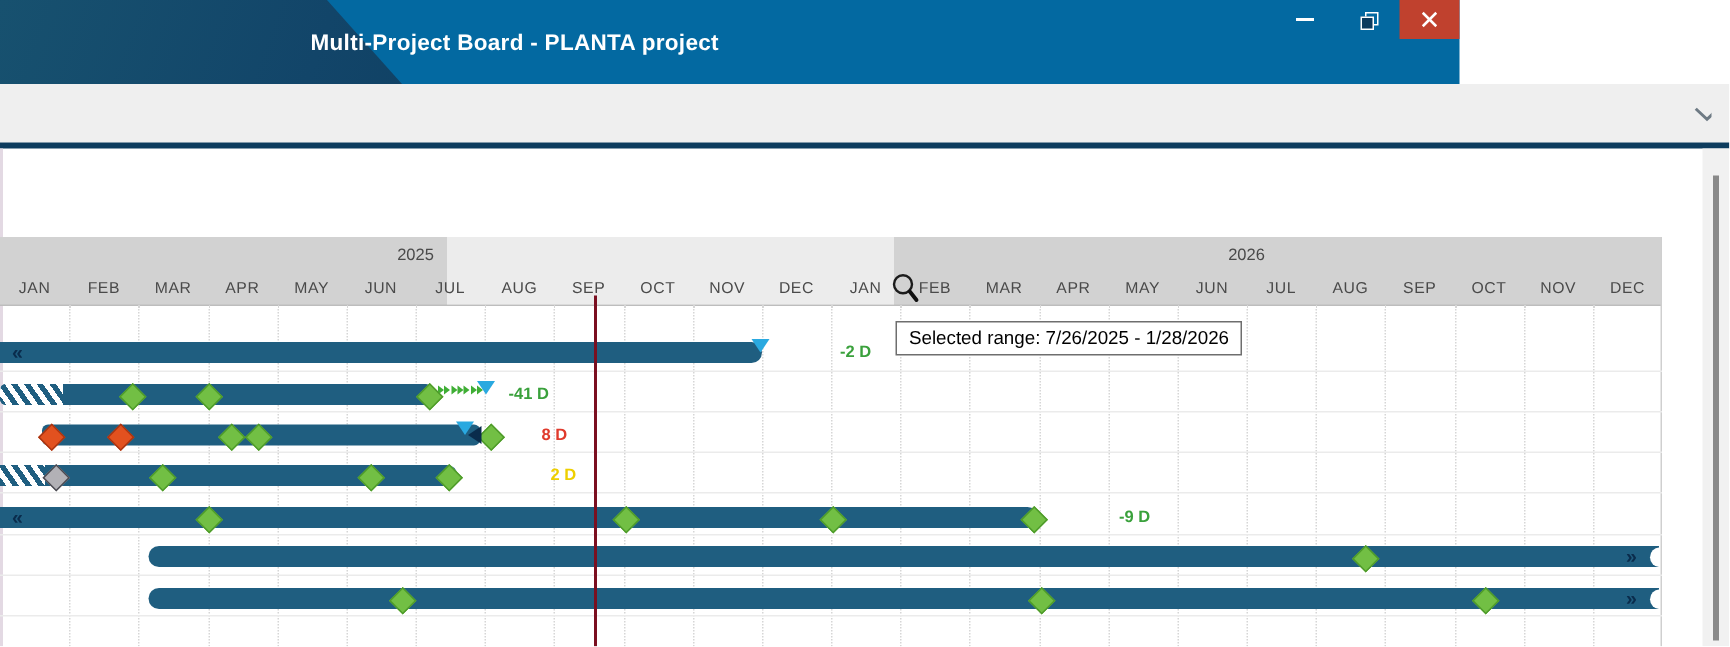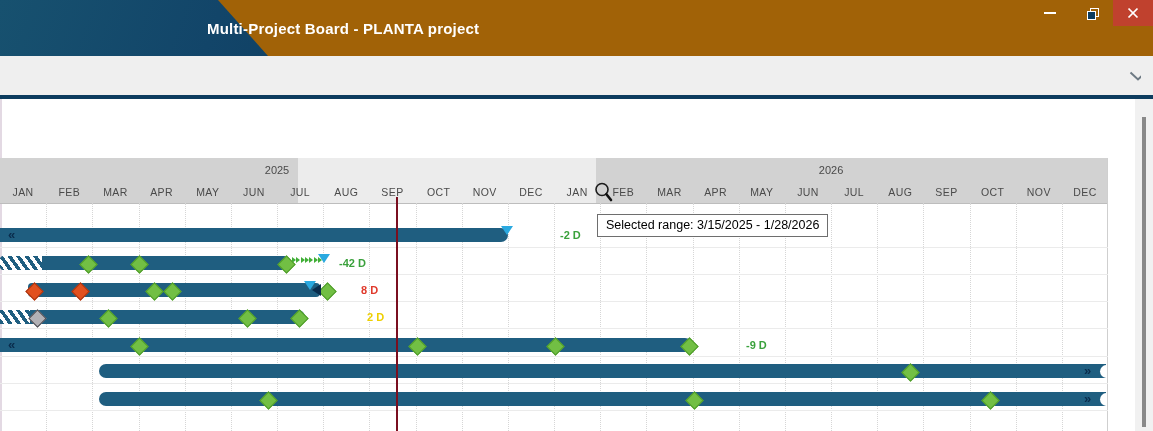--- a/index.html
+++ b/index.html
@@ -1,19 +1,19 @@
 <!DOCTYPE html>
 <html><head>
 <meta charset="utf-8">
 <style>
   html,body{margin:0;padding:0;background:#fff;}
   #app{position:relative;width:1153px;height:431px;overflow:hidden;background:#fff;
        font-family:"Liberation Sans",sans-serif;}
   
-  .titlebar{position:absolute;left:0;top:0;width:1153px;height:56px;background:#a16207;}
+  .titlebar{position:absolute;left:0;top:0;width:973px;height:56px;background:#0369a1;}
   .titlebar-accent{position:absolute;left:0;top:0;width:300px;height:56px;
        background:linear-gradient(110deg,#17516f 0%,#124569 70%,#104164 100%);
        clip-path:polygon(0 0,218px 0,268px 100%,0 100%);}
   .window-title{position:absolute;left:207px;top:0;height:56px;display:flex;align-items:center;
        color:#fff;font-size:15px;font-weight:bold;letter-spacing:.2px;}
   .win-controls{position:absolute;right:0;top:0;height:26px;display:flex;}
   .win-btn{width:42px;height:26px;display:flex;align-items:center;justify-content:center;
        background:transparent;border:none;}
   .win-btn.close{width:40px;background:#c0412e;}
   .restore-icon{position:relative;width:11px;height:11px;}
@@ -176,21 +176,21 @@
       <div class="diamond green" style="left: 132.5px; top: 257.5px;"></div>
       <div class="diamond green" style="left: 279.5px; top: 257.5px;"></div>
       <div class="trail-arrow" style="left: 292px; top: 257px;"></div>
       <div class="trail-arrow" style="left: 296.3px; top: 257px;"></div>
       <div class="trail-arrow" style="left: 300.6px; top: 257px;"></div>
       <div class="trail-arrow" style="left: 304.9px; top: 257px;"></div>
       <div class="trail-arrow" style="left: 309.2px; top: 257px;"></div>
       <div class="trail-arrow" style="left: 313.5px; top: 257px;"></div>
       <div class="trail-arrow" style="left: 317.8px; top: 257px;"></div>
       <div class="tri-down" style="left: 317.5px; top: 253.5px;"></div>
-      <div class="delay-label" style="left: 339px; top: 257px; color: rgb(58, 161, 60);">-42 D</div>
+      <div class="delay-label" style="left: 339px; top: 257px; color: rgb(58, 161, 60);">-41 D</div>
       <div class="bar" style="left: 28px; width: 292px; top: 283px; height: 14px; border-radius: 4px;"></div>
       <div class="diamond red" style="left: 27.5px; top: 284.5px;"></div>
       <div class="diamond red" style="left: 73.5px; top: 284.5px;"></div>
       <div class="diamond green" style="left: 147.5px; top: 284.5px;"></div>
       <div class="diamond green" style="left: 165.5px; top: 284.5px;"></div>
       <div class="diamond green" style="left: 320.5px; top: 284.5px;"></div>
       <div class="tri-down" style="left: 303.5px; top: 280.5px;"></div>
       <div class="navy-left-arrow" style="left: 312px; top: 283.5px;"></div>
       <div class="delay-label" style="left: 361px; top: 284px; color: rgb(224, 58, 44);">8 D</div>
       <div class="bar" style="left: 0px; width: 305px; top: 310px; height: 14px; border-radius: 0px 7px 7px 0px;">
@@ -222,19 +222,19 @@
       <div class="diamond green" style="left: 983.5px; top: 393.5px;"></div>
     </div>
 
   <div class="today-line"></div>
 
   <svg class="magnifier" width="20" height="22">
     <circle cx="8" cy="8.5" r="6" fill="none" stroke="#1c1c1c" stroke-width="1.6"></circle>
     <line x1="12.4" y1="13.2" x2="17" y2="19" stroke="#111" stroke-width="2.6" stroke-linecap="round"></line>
   </svg>
 
-  <div class="range-tooltip">Selected range: 3/15/2025 - 1/28/2026</div>
+  <div class="range-tooltip">Selected range: 7/26/2025 - 1/28/2026</div>
 
   <div class="v-scroll-track">
     <div class="v-scroll-thumb"></div>
   </div>
 
 </div>
 
 </body></html>

